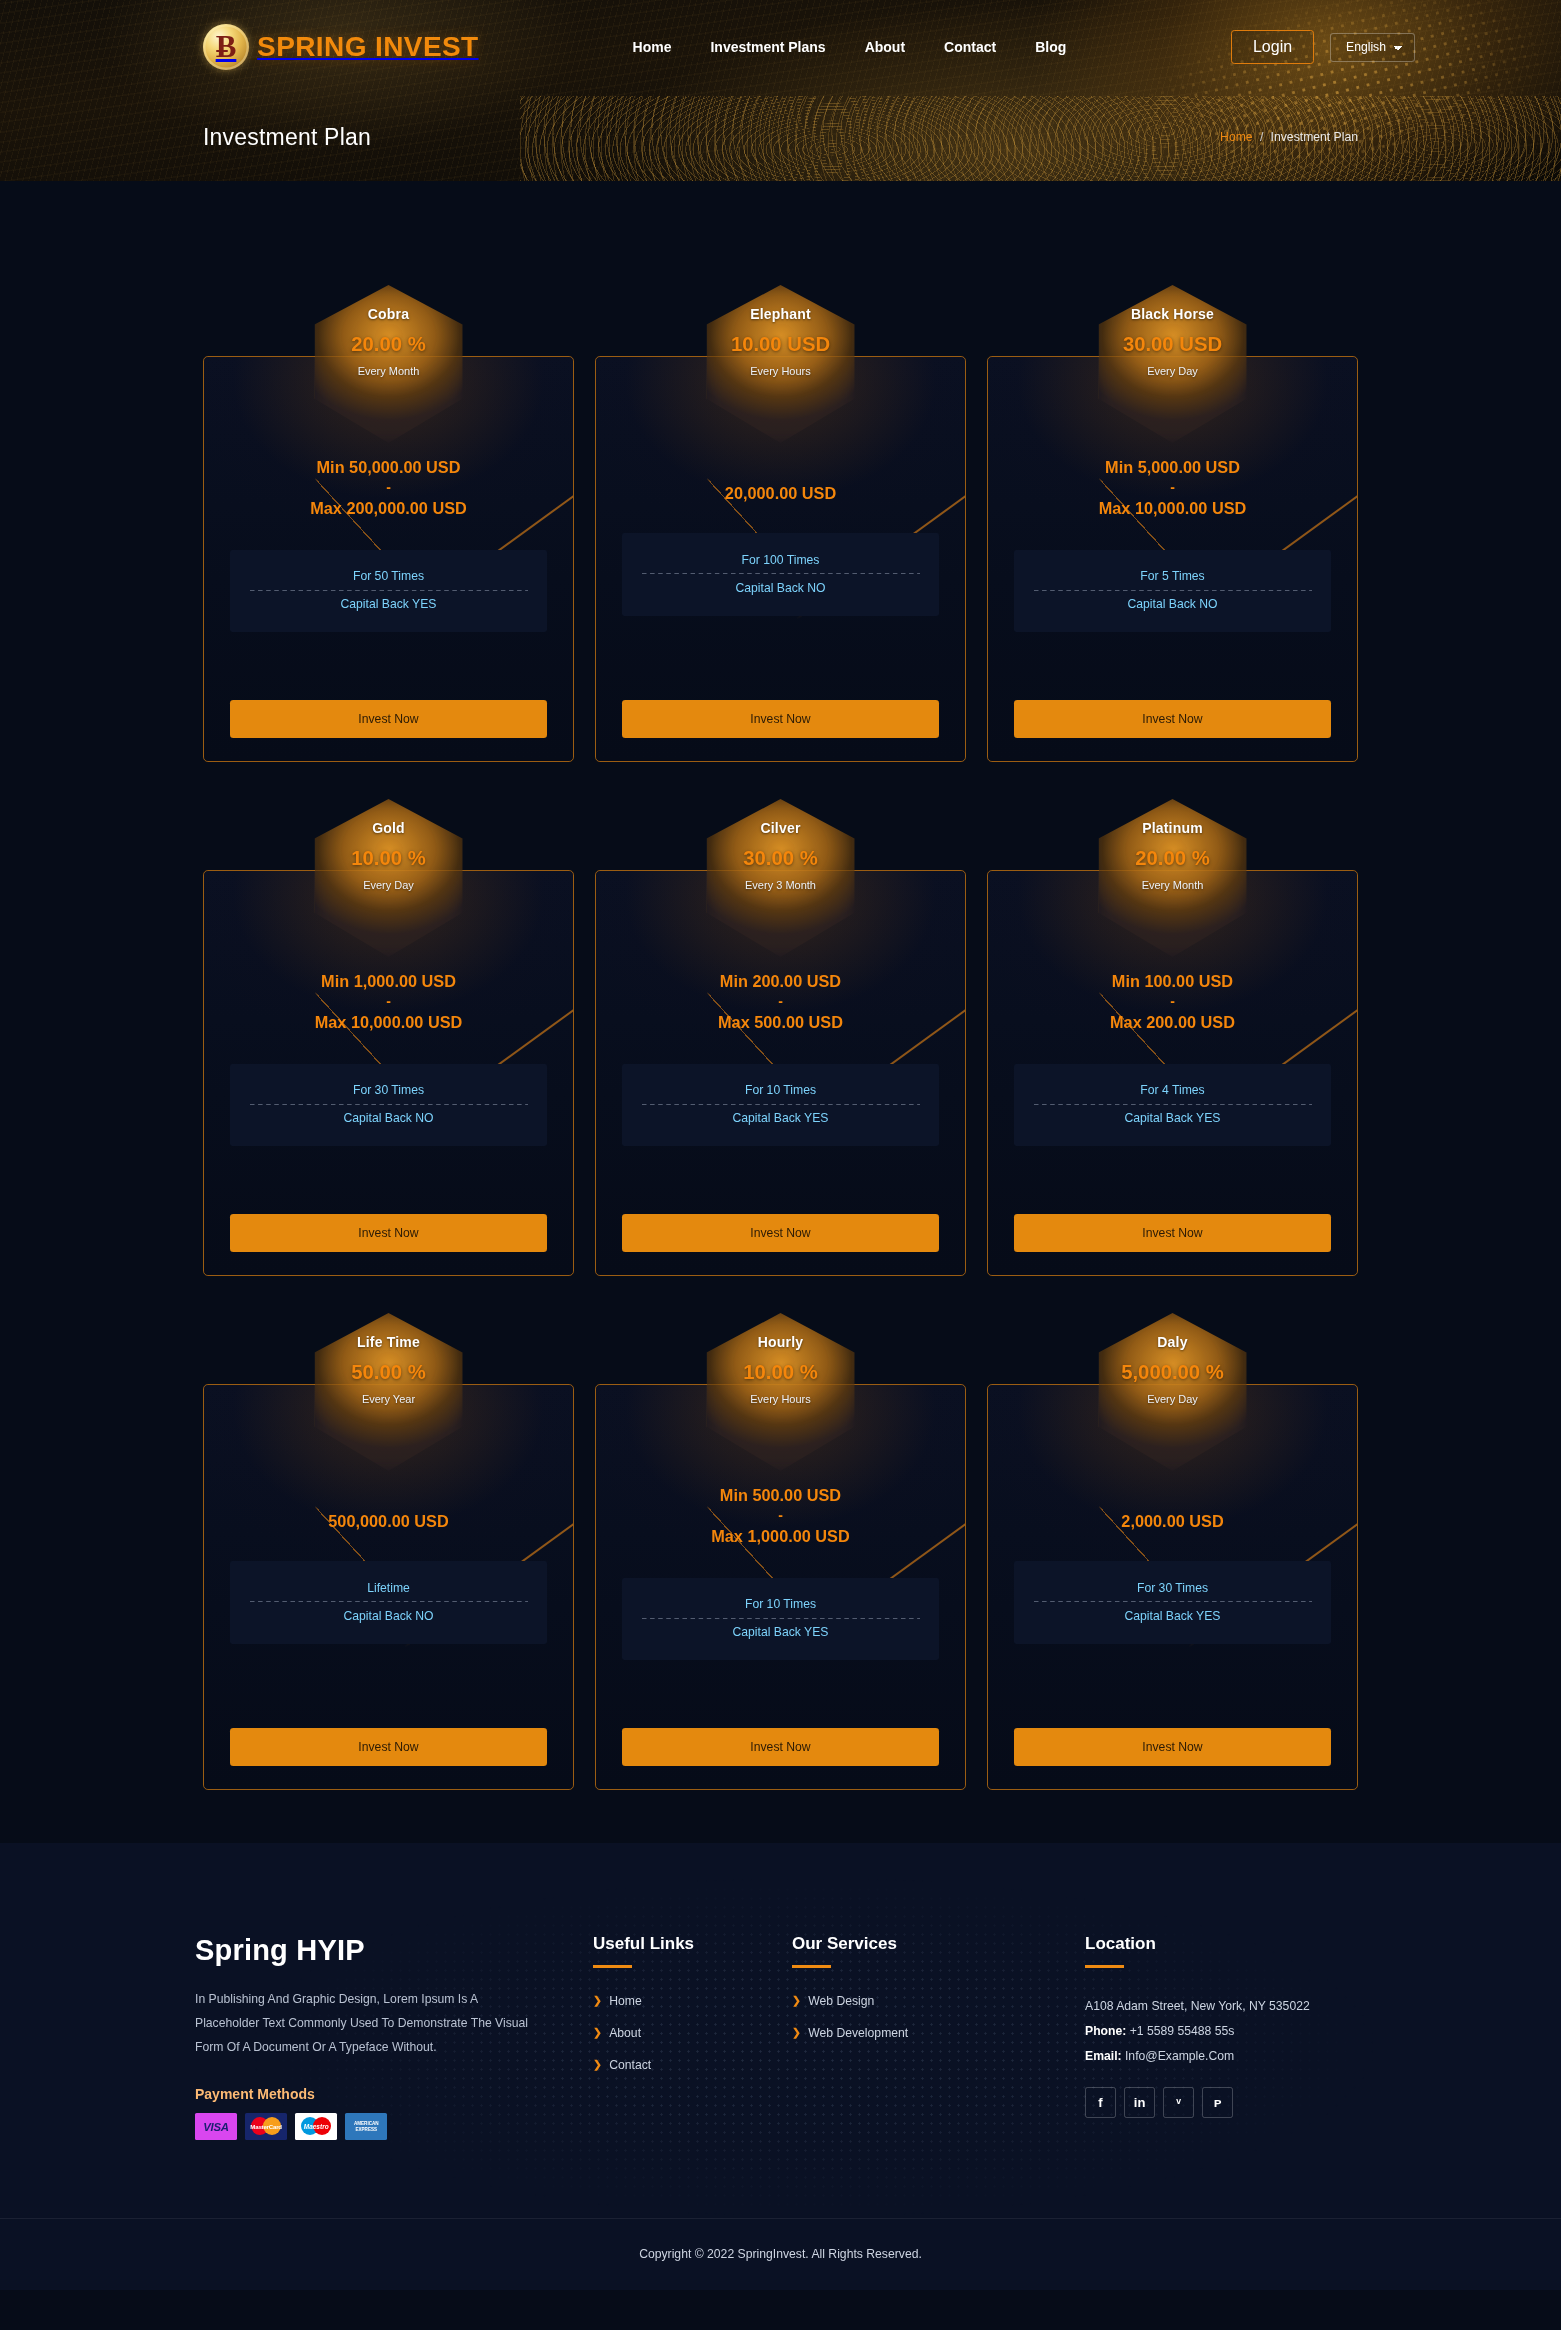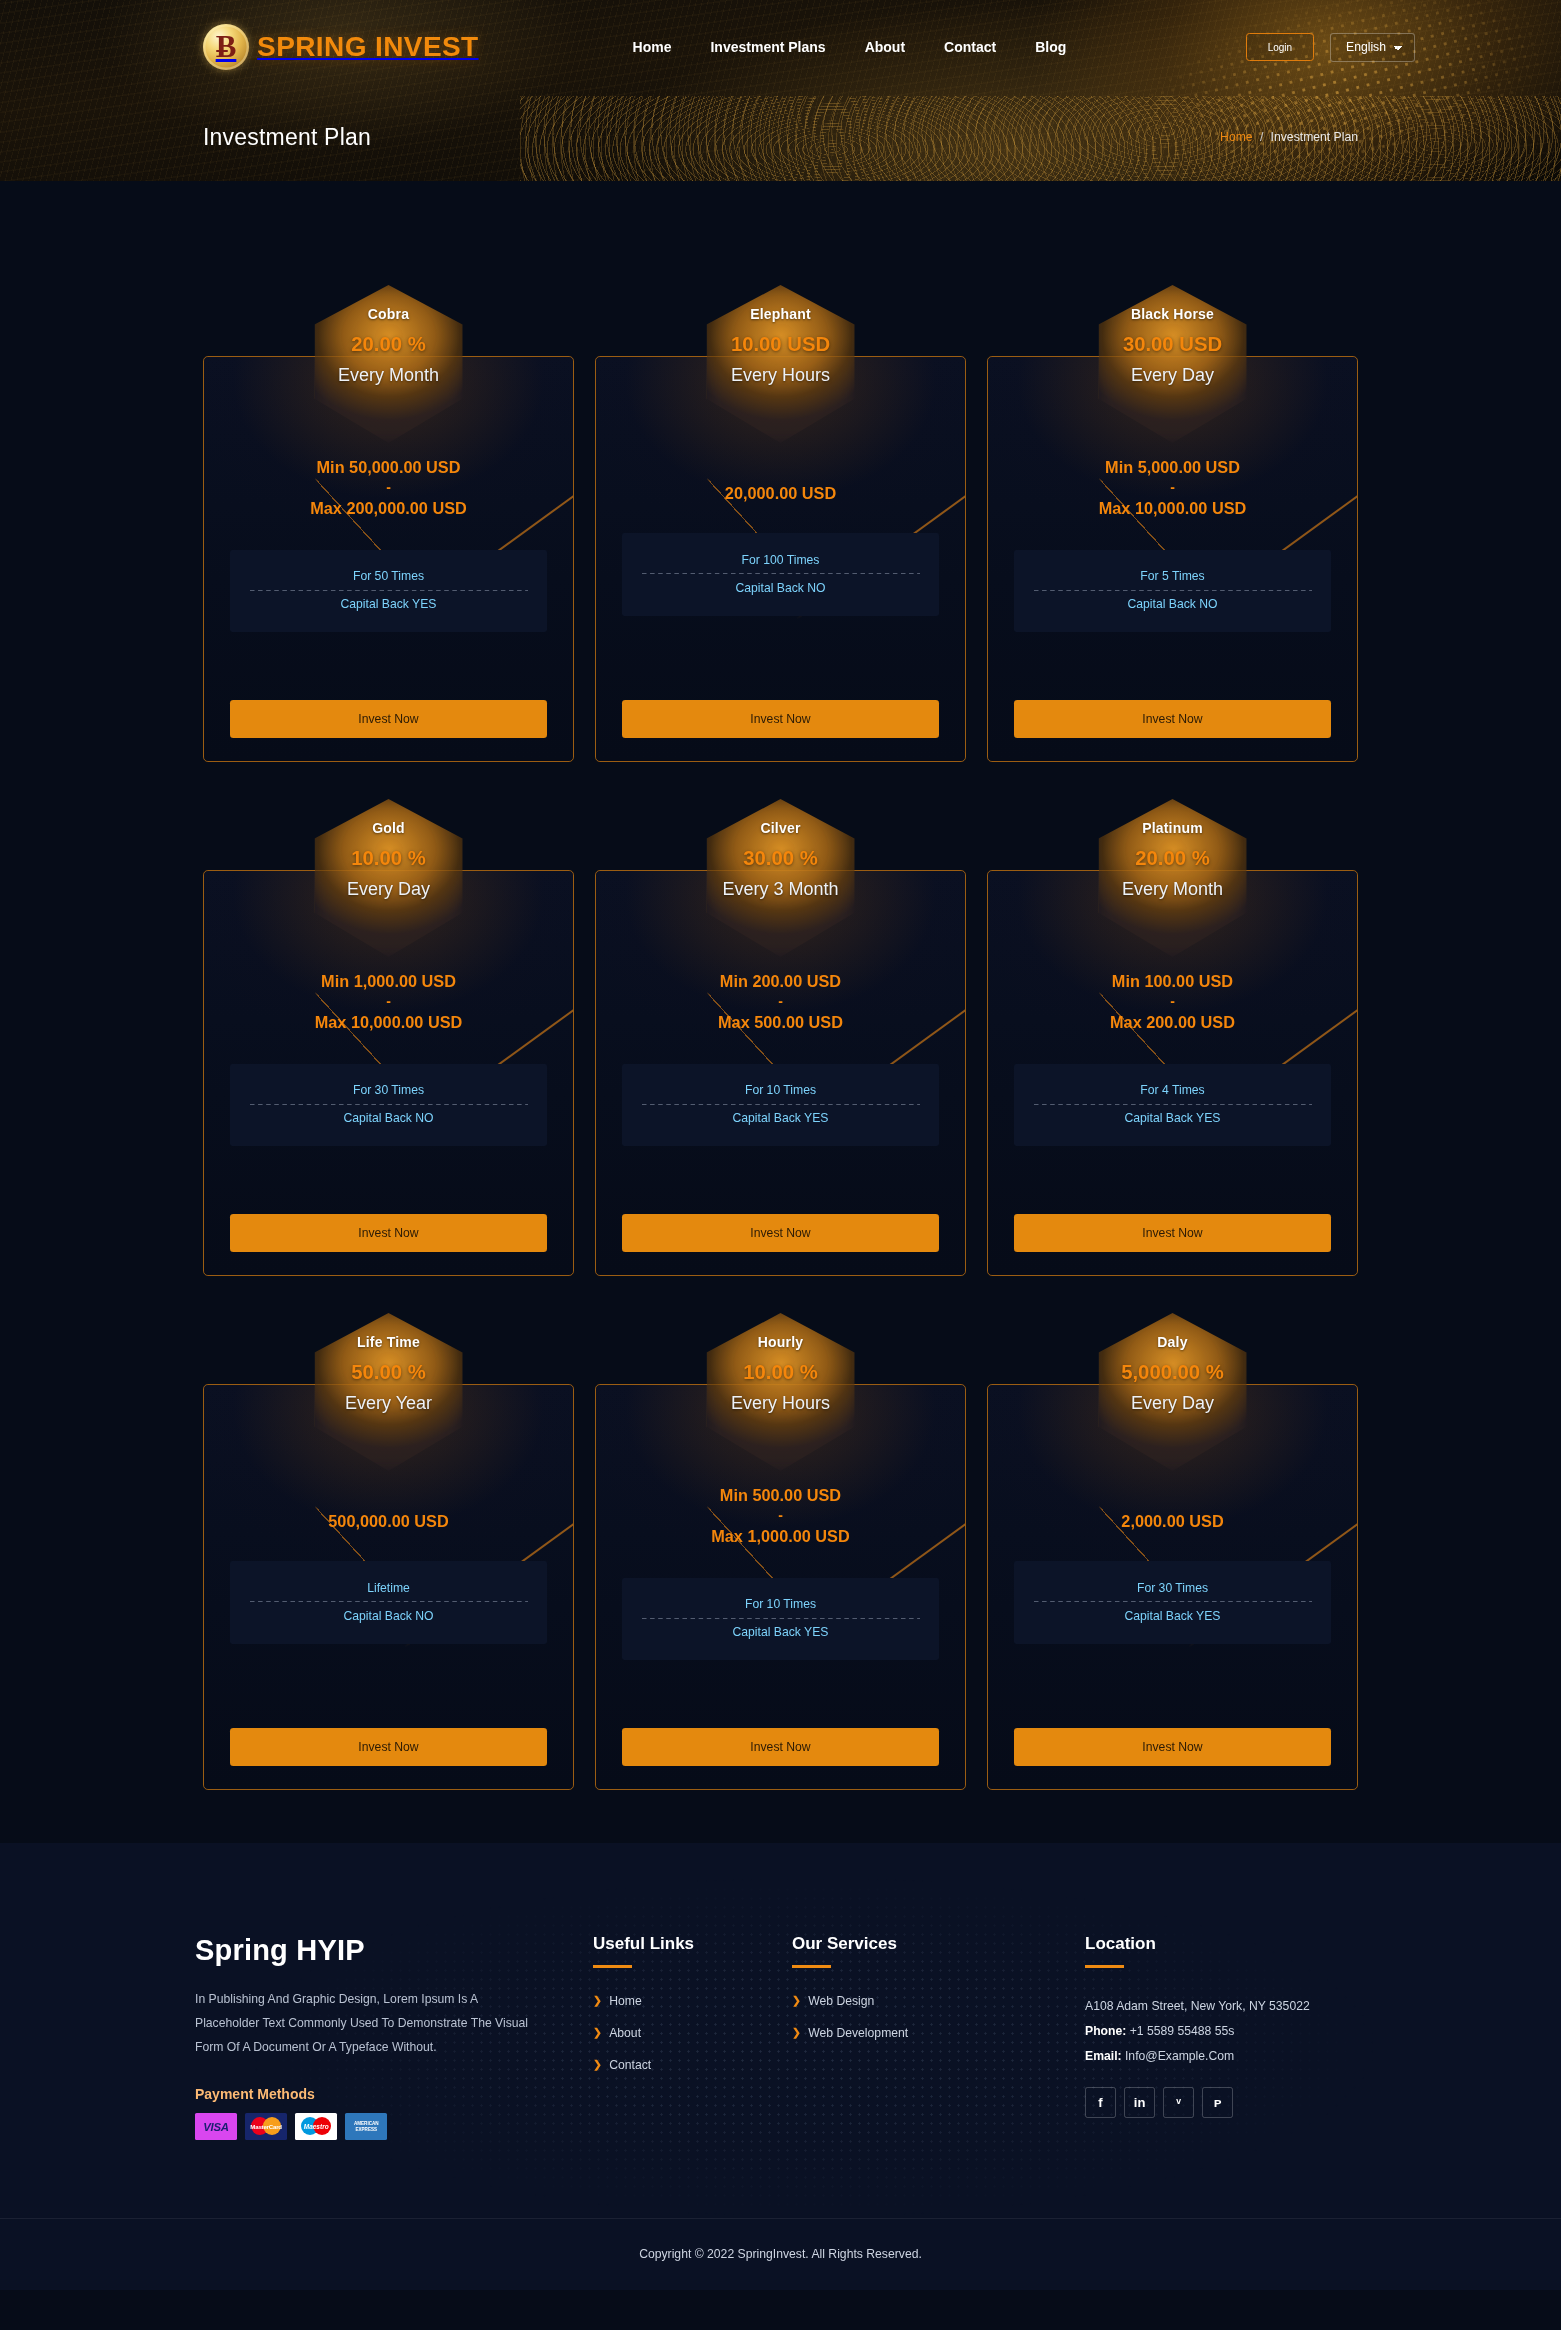--- a/index.html
+++ b/index.html
@@ -73,21 +73,21 @@
     text-shadow: 0 0 11.4px rgba(242,138,12,0.35);
   }
   .nav-links { display: flex; align-items: center; gap: 39px; margin-left: 154px; }
   .nav-links a {
     color: #ffffff; font-size: 14px; font-weight: 700;
     text-decoration: none; white-space: nowrap;
   }
   .nav-right { display: flex; align-items: center; gap: 16.3px; margin-left: auto; margin-right: 146px; }
   .login-btn {
     border: 0.8px solid #e07c0c; color: #fff; background: rgba(0,0,0,0.10);
-    font-size: 10px; padding: 7.3px 21px; border-radius: 3.3px;
+    font-size: 16px; padding: 7.3px 21px; border-radius: 3.3px;
     cursor: pointer; font-family: inherit; white-space: nowrap;
   }
   .lang-select {
     border: 0.8px solid rgba(255,255,255,0.30); border-radius: 3.3px;
     background: rgba(0,0,0,0.10); color: #ffffff;
     font-size: 12.2px; padding: 6.5px 28px 6.5px 14.6px;
     font-family: inherit; cursor: pointer;
     appearance: none; -webkit-appearance: none;
     background-image:
       linear-gradient(45deg, transparent 50%, #ffffff 50%),
@@ -176,21 +176,21 @@
     text-shadow: 0 0.8px 2.4px rgba(0,0,0,0.55);
   }
   .badge-value {
     position: relative; z-index: 2;
     color: #f4860b; font-size: 20.3px; font-weight: 700;
     margin-top: 10.6px; white-space: nowrap;
     text-shadow: 0 0.8px 3.3px rgba(0,0,0,0.5);
   }
   .badge-period {
     position: relative; z-index: 2;
-    color: #eef2f8; font-size: 18px; font-weight: 400; margin-top: 9.8px;
+    color: #eef2f8; font-size: 11px; font-weight: 400; margin-top: 9.8px;
     text-shadow: 0 0.8px 2.4px rgba(0,0,0,0.5);
   }
   .amount-block {
     position: relative; z-index: 2;
     margin-top: 98px;
     text-align: center;
     color: #f4860b; font-size: 16.3px; font-weight: 700; line-height: 1.55;
     padding: 0 21px;
   }
   .amount-block.single { margin-top: 124px; }

